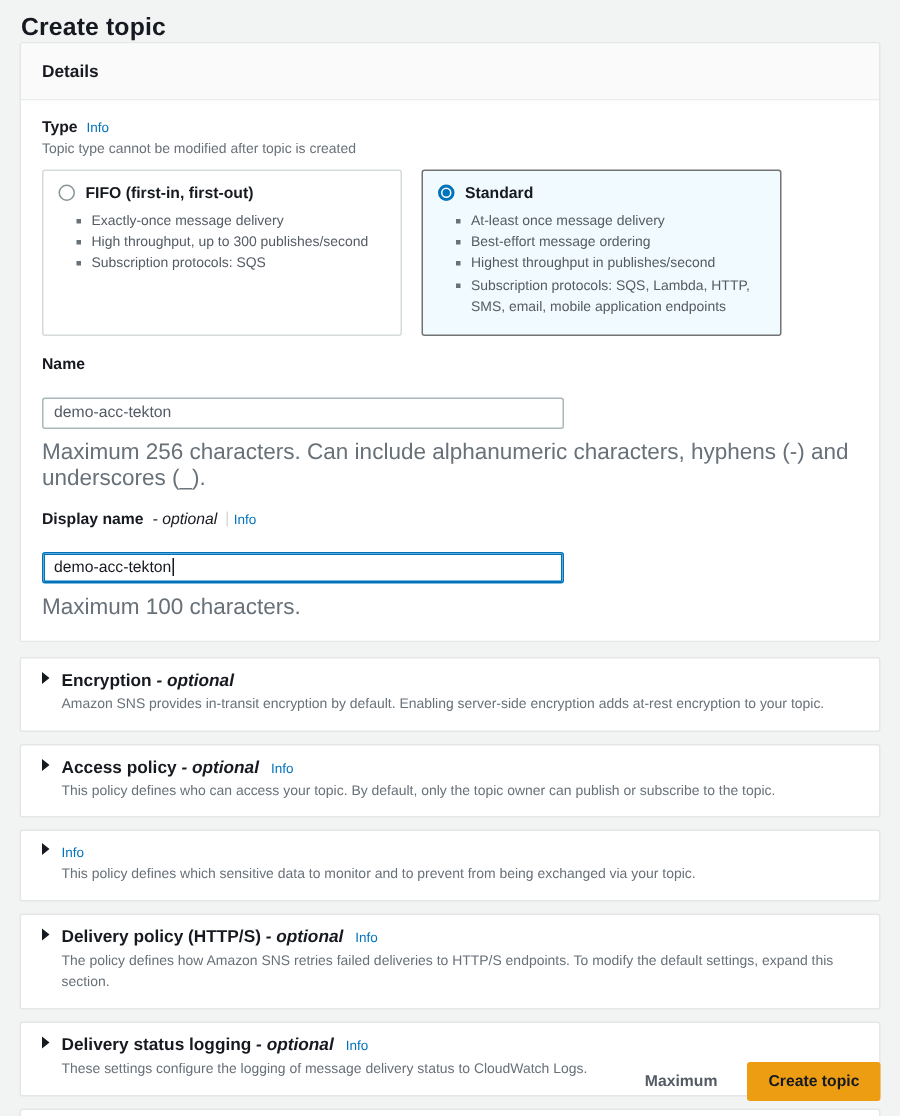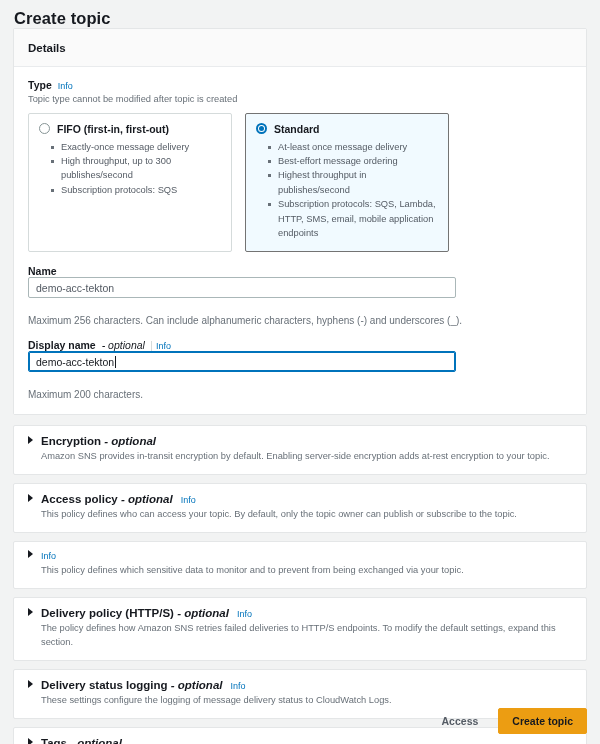--- a/index.html
+++ b/index.html
@@ -66,33 +66,33 @@
     border-left: 1px solid #d5dbdb;
   }
   .info-link.nosep { border-left: none; padding-left: 0; }
   .hint {
     font-size: 9.3px;
     color: #687078;
     margin-top: 2px;
     line-height: 1.35;
   }
   .constraint {
-    font-size: 10px;
+    font-size: 15px;
     color: #687078;
-    margin-top: 17px;
+    margin-top: 7px;
   }
 
   
   .type-cards {
     display: flex;
     gap: 13px;
     margin-top: 7px;
   }
   .tile {
-    width: 204px;
+    width: 240px;
     border: 1px solid #d5dbdb;
     border-radius: 2px;
     background: #fff;
     padding: 9px 10px 11px 10px;
     cursor: pointer;
   }
   .tile.selected {
     border: 1px solid #737373;
     background: #f1faff;
   }
@@ -143,30 +143,30 @@
     content: "";
     position: absolute;
     left: -10px; top: 6px;
     width: 3px; height: 3px;
     background: #687078;
   }
 
   
   .field-block { margin-top: 13px; }
   .text-input {
-    width: 428px;
+    width: 348px;
     height: 21px;
     border: 1px solid #aab7b8;
     border-radius: 2px;
     background: #fff;
     font-family: "Liberation Sans", sans-serif;
     font-size: 10.5px;
     color: #545b64;
     padding: 0 7px;
-    margin-top: 0;
+    margin-top: 16px;
     outline: none;
     display: flex;
     align-items: center;
   }
   .text-input.focused {
     border: 1px solid #0073bb;
     box-shadow: 0 0 0 1px #0073bb inset;
     color: #16191f;
   }
   .caret {
@@ -306,21 +306,21 @@
     <div class="field-block">
       <div class="field-label">
         <span>Display name</span>
         <span class="opt">- optional</span>
         <a class="info-link">Info</a>
       </div>
       <div class="text-input focused">
         <span>demo-acc-tekton</span>
           <span class="caret"></span>
       </div>
-      <div class="constraint">Maximum 200 characters.</div>
+      <div class="constraint">Maximum 100 characters.</div>
     </div>
 
   </div>
 </div>
 
 <div class="section">
   <div class="section-head">
     <span class="tri"></span>
     <span class="section-title">
       <span>Encryption</span>
@@ -379,15 +379,15 @@
     <span class="tri"></span>
     <span class="section-title">
       <span>Tags</span>
       <span class="opt">- optional</span>
     </span>
   </div>
 
 </div>
 
 <div class="footer">
-  <button class="btn-cancel">Access</button>
+  <button class="btn-cancel">Maximum</button>
   <button class="btn-primary">Create topic</button>
 </div>
 
 </body></html>

